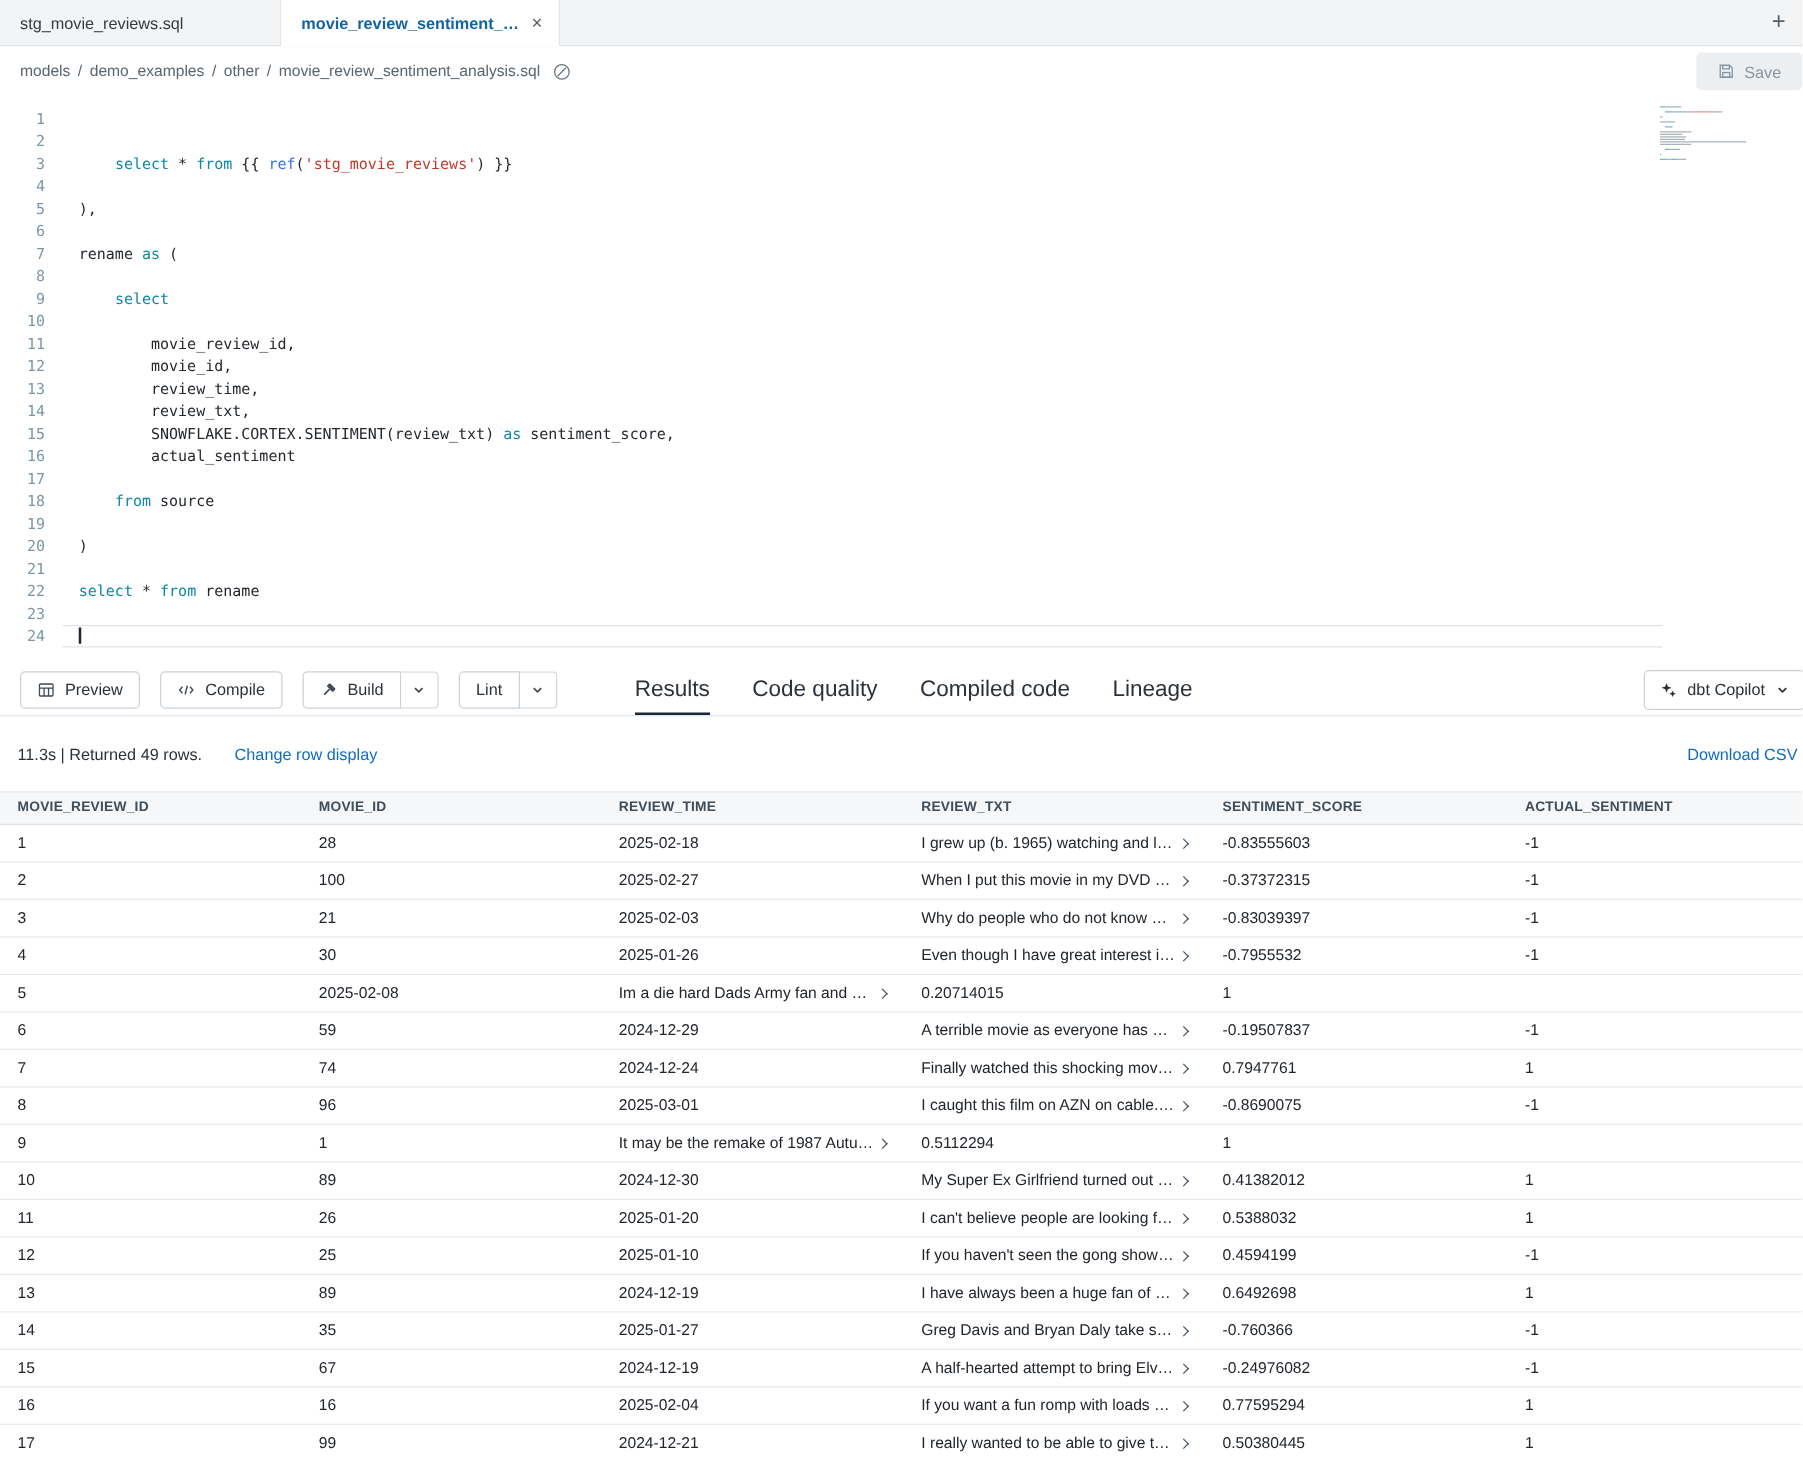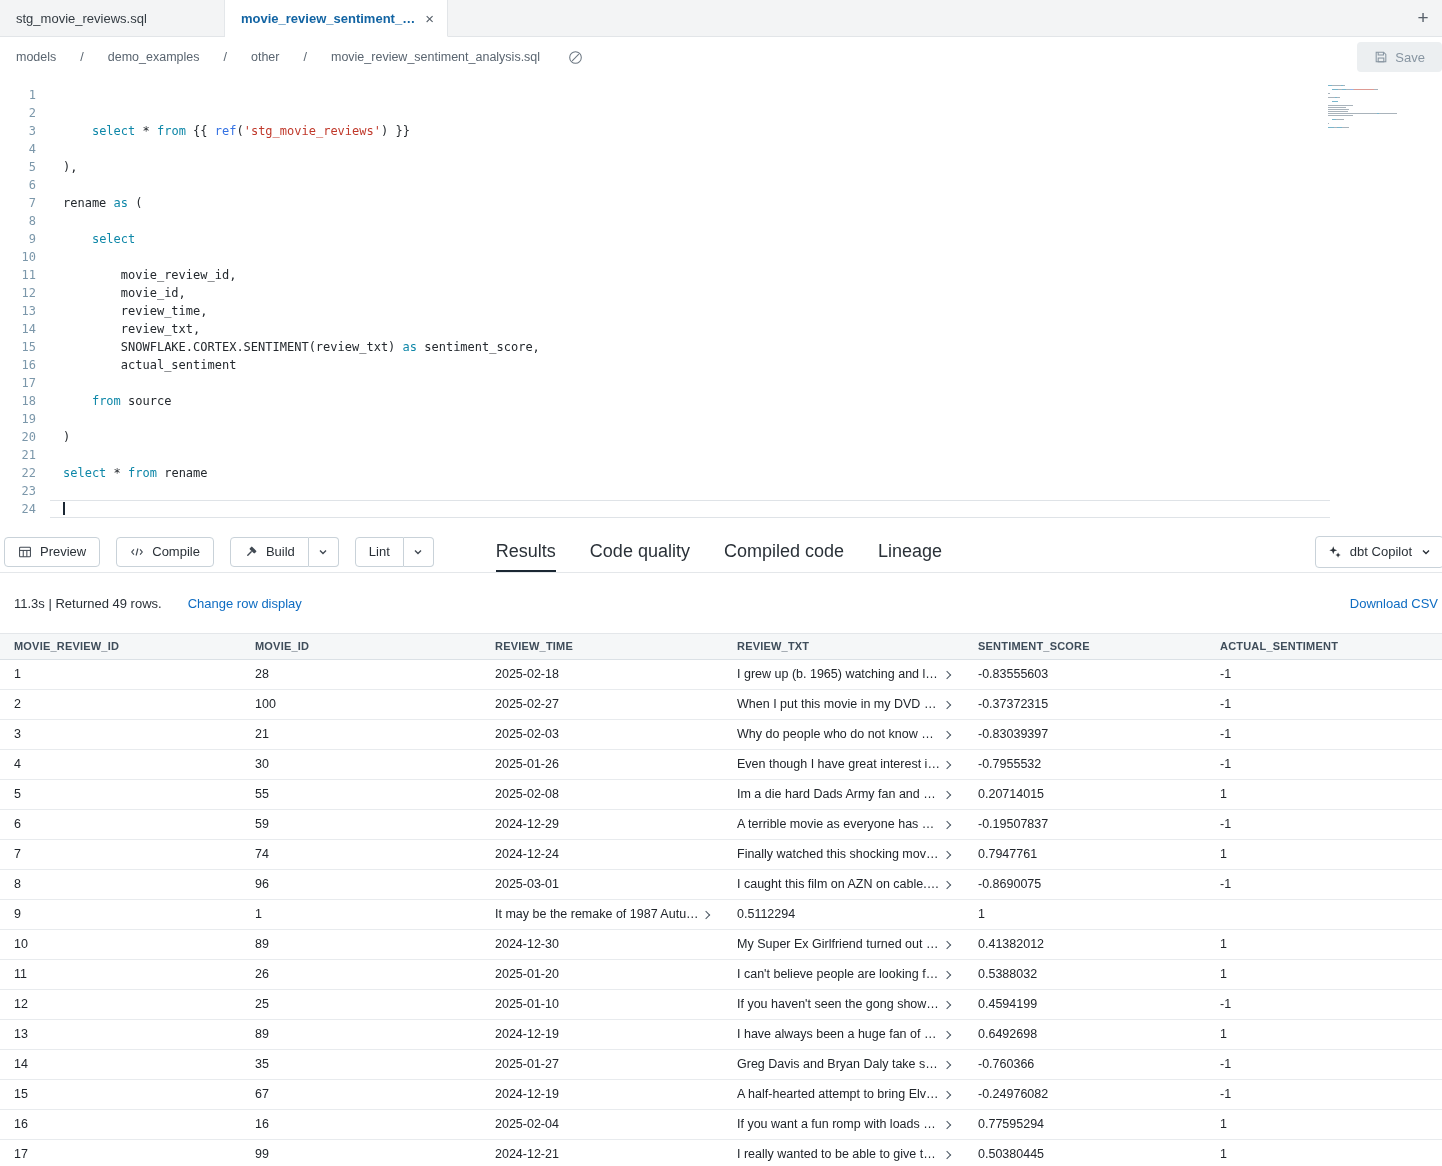--- a/index.html
+++ b/index.html
@@ -13,21 +13,21 @@
   .tabbar{display:flex;align-items:stretch;height:36px;background:#f3f4f5;border-bottom:1px solid #e2e5e8;}
   .ftab{display:flex;align-items:center;box-sizing:border-box;padding:0 16px;font-size:13px;cursor:pointer;}
   .ftab.first{width:225px;color:#333b42;font-weight:500;border-right:1px solid #e4e7ea;}
   .ftab.active{width:223px;background:#fff;color:var(--active-tab-text);font-weight:600;
     border-right:1px solid #e2e5e8;margin-bottom:-1px;border-bottom:1px solid #fff;justify-content:space-between;}
   .ftab .close{font-size:15px;color:#57606a;font-weight:400;margin-left:10px;cursor:pointer;}
   .newtab{margin-left:auto;width:38px;display:flex;align-items:center;justify-content:center;
     font-size:19px;color:#57606a;cursor:pointer;}
   
   .crumbrow{position:relative;height:40px;display:flex;align-items:center;padding-left:16px;
-    font-size:12.5px;color:#5a6570;gap:24px;}
+    font-size:12.5px;color:#5a6570;gap:6px;}
   .crumb-icon{display:flex;align-items:center;color:#6b7681;margin-left:4px;cursor:pointer;}
   .savebtn{position:absolute;right:0;top:5px;height:30px;display:flex;align-items:center;gap:7px;
     padding:0 17px;background:#eceff1;border:none;border-radius:4px;color:#8795a1;
     font-size:13px;font-weight:500;font-family:inherit;cursor:pointer;}
   
   .editor{position:relative;height:454px;box-sizing:border-box;padding-top:9px;background:#fff;}
   .eline{display:flex;height:18px;padding-right:112px;}
   .gut{flex:0 0 auto;width:50px;padding-right:14px;box-sizing:border-box;text-align:right;
     color:var(--line-number);font:12px/18px "DejaVu Sans Mono",monospace;}
   .codetxt{flex:1;font:12px/18px "DejaVu Sans Mono",monospace;white-space:pre;
@@ -36,21 +36,21 @@
   .tok-pl,.tok-op{color:var(--code-text);}
   .eline.current .codetxt{border-top:1px solid #dfe3e7;border-bottom:1px solid #dfe3e7;line-height:16px;}
   .cursor{display:inline-block;width:1.5px;height:13px;background:#1b2733;vertical-align:-2px;}
   .minimap{position:absolute;top:8px;right:44px;width:70px;}
   .mm-line{height:1.4px;margin-bottom:0.6px;display:flex;}
   .mm-seg{height:100%;display:block;}
   .mm-pl{background:#a9b3bb;} .mm-kw{background:#79b6cc;} .mm-str{background:#dd9a93;}
   .mm-fn{background:#92b3ea;} .mm-sp{background:transparent;}
   
   .actionrow{display:flex;align-items:center;height:42px;box-sizing:border-box;
-    padding-left:4px;border-bottom:1px solid #e4e7ea;}
+    padding-left:16px;border-bottom:1px solid #e4e7ea;}
   .btn{display:inline-flex;align-items:center;gap:8px;height:30px;box-sizing:border-box;padding:0 13px;
     background:#fff;border:1px solid #c9d2d9;border-radius:4px;font-size:13px;font-family:inherit;
     color:#2a3138;margin-right:16px;cursor:pointer;}
   .btn svg{color:#424a53;}
   .split{display:inline-flex;margin-right:16px;}
   .split .btn{margin:0;border-radius:4px 0 0 4px;}
   .chevbtn{width:30px;height:30px;box-sizing:border-box;display:flex;align-items:center;justify-content:center;
     background:#fff;border:1px solid #c9d2d9;border-left:none;border-radius:0 4px 4px 0;color:#424a53;cursor:pointer;}
   .rtabs{display:flex;gap:34px;margin-left:46px;align-self:stretch;align-items:stretch;}
   .rtab{display:flex;align-items:center;font-size:18px;color:#2a3138;box-sizing:border-box;
@@ -434,21 +434,20 @@
         <div class="td">2025-01-26</div>
         <div class="td review">
           <span class="review-text">Even though I have great interest in Bi…</span>
           <span class="chev"></span>
         </div>
         <div class="td">-0.7955532</div>
         <div class="td">-1</div>
       </div>
       <div class="trow grid6">
         <div class="td">5</div>
-        <div class="td">55</div>
         <div class="td">2025-02-08</div>
         <div class="td review">
           <span class="review-text">Im a die hard Dads Army fan and nothi…</span>
           <span class="chev"></span>
         </div>
         <div class="td">0.20714015</div>
         <div class="td">1</div>
       </div>
       <div class="trow grid6">
         <div class="td">6</div>

